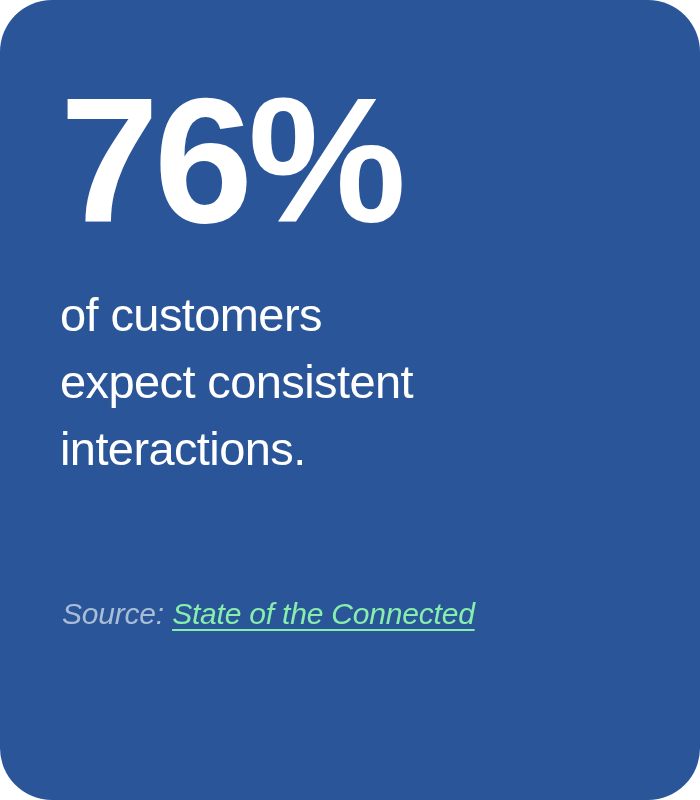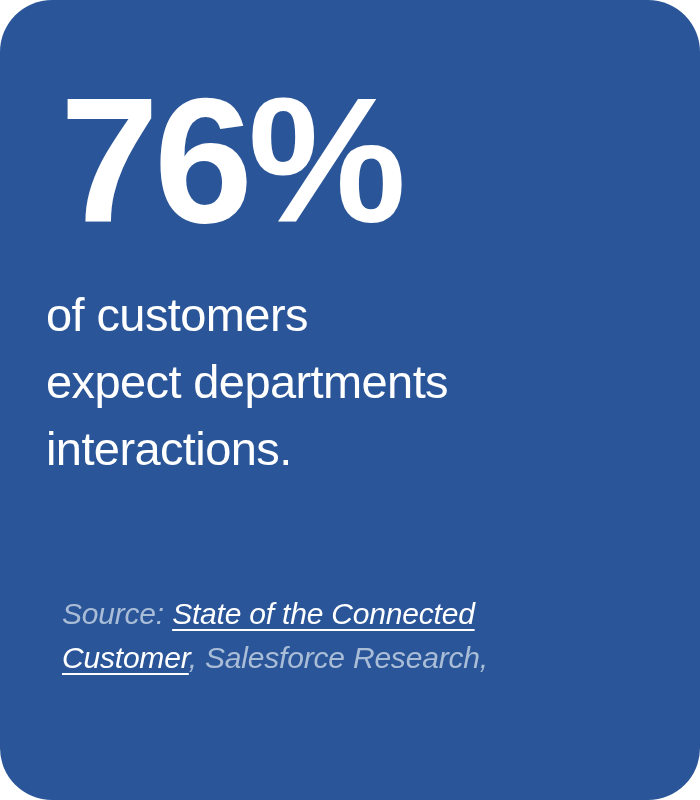--- a/index.html
+++ b/index.html
@@ -39,21 +39,21 @@
     font-weight: 700;
     line-height: 1;
     letter-spacing: -5px;
     color: #ffffff;
     white-space: nowrap;
   }
 
   
   .stat-body {
     position: absolute;
-    left: 46px;
+    left: 60px;
     top: 281px;
     width: 530px;
     margin: 0;
     font-family: "Liberation Sans", "DejaVu Sans", sans-serif;
     font-size: 47px;
     font-weight: 400;
     line-height: 67px;
     letter-spacing: -0.6px;
     color: #ffffff;
   }
@@ -78,43 +78,42 @@
     letter-spacing: -0.2px;
     color: #a9bdd7;
   }
 
   .stat-source .source-line {
     display: block;
     white-space: nowrap;
   }
 
   .source-link {
-    color: #ffffff;
+    color: #86efac;
     text-decoration: underline;
     text-decoration-thickness: 2px;
     text-underline-offset: 5px;
     cursor: pointer;
   }
 
   .source-label,
   .source-tail {
     text-decoration: none;
   }
 </style>
 </head>
 <body>
 
 <div class="stat-card">
 
   <div class="stat-figure">76%</div>
 
   <div class="stat-body">
     <span class="body-line">of customers</span>
-    <span class="body-line">expect departments</span>
+    <span class="body-line">expect consistent</span>
     <span class="body-line">interactions.</span>
   </div>
 
   <div class="stat-source">
     <span class="source-line"><span class="source-label">Source: </span><span class="source-link">State of the Connected</span></span>
-    <span class="source-line"><span class="source-link">Customer</span><span class="source-tail">, Salesforce Research,</span></span>
   </div>
 
 </div>
 
 </body></html>

